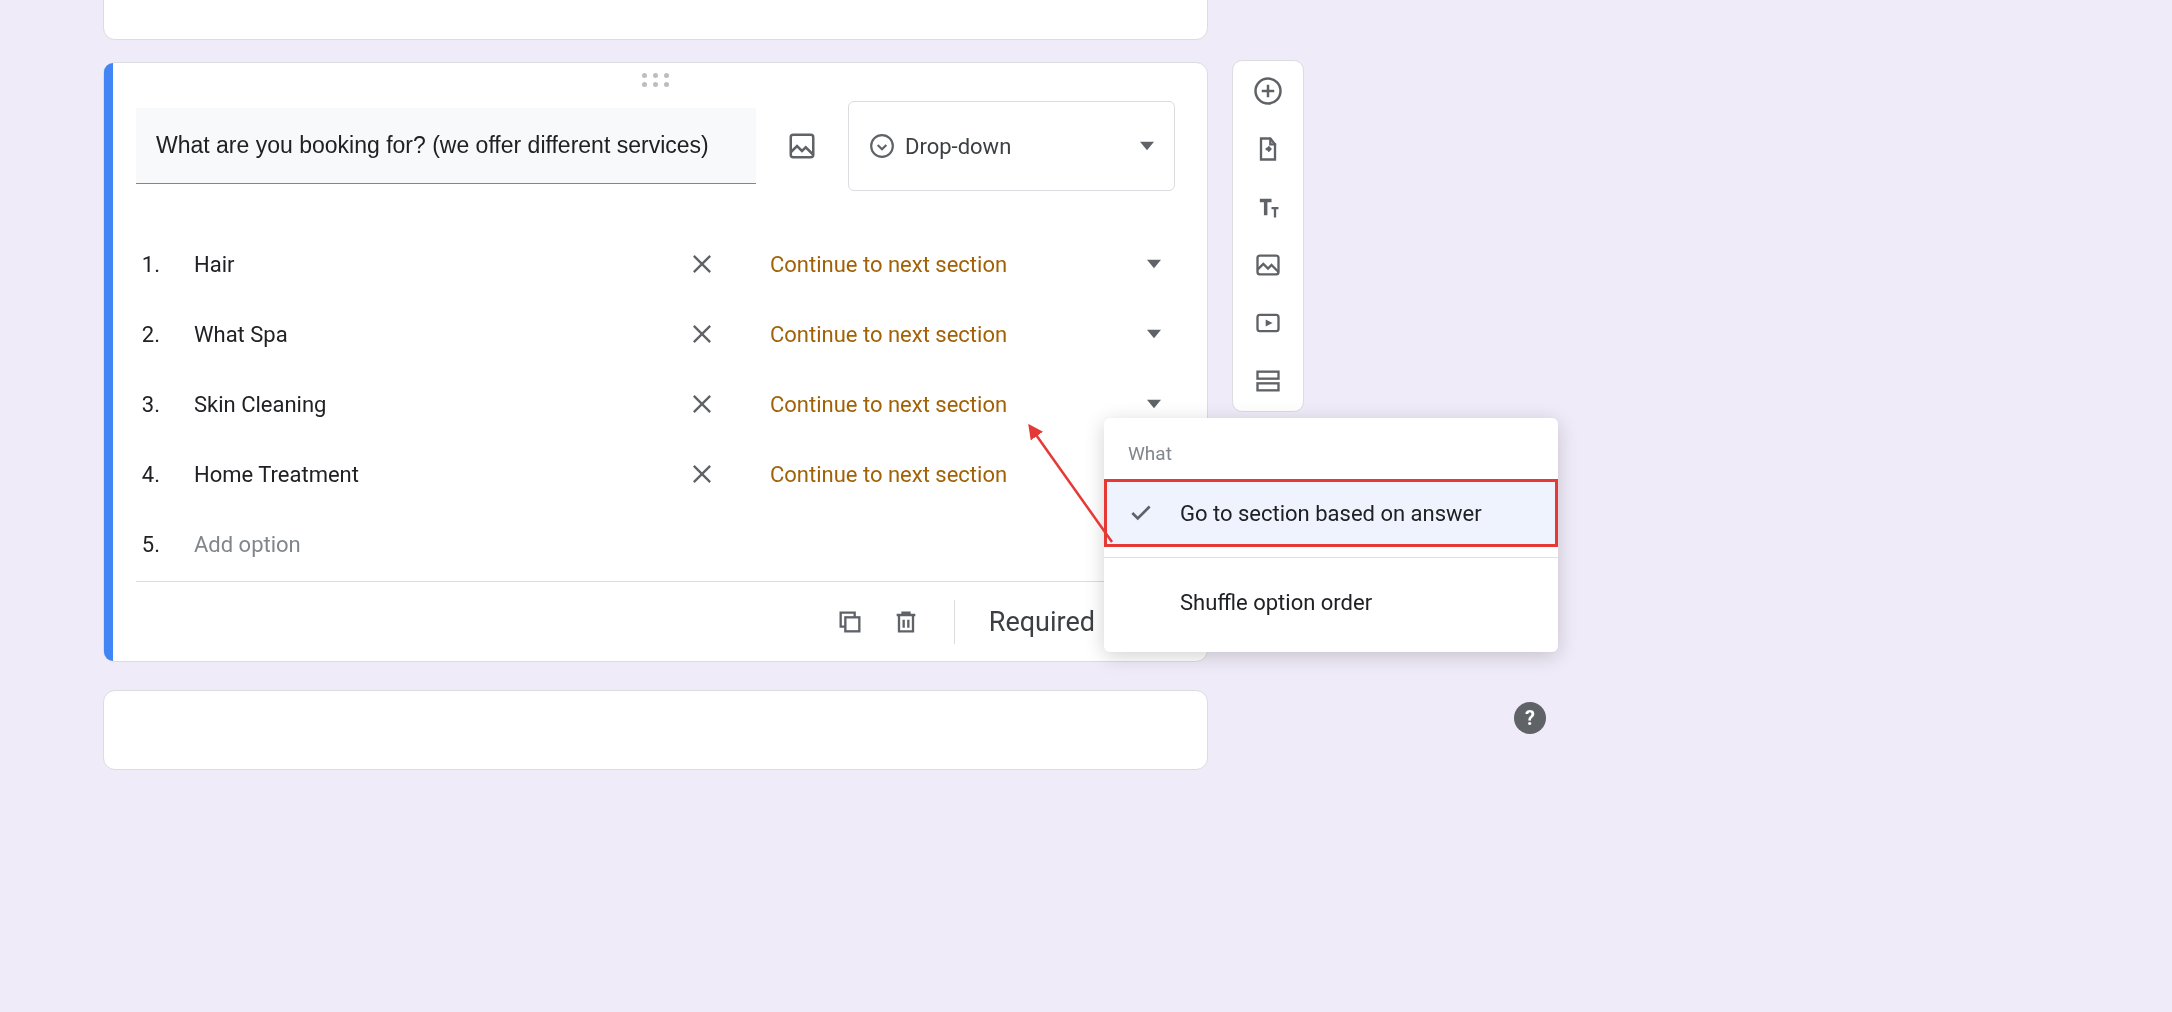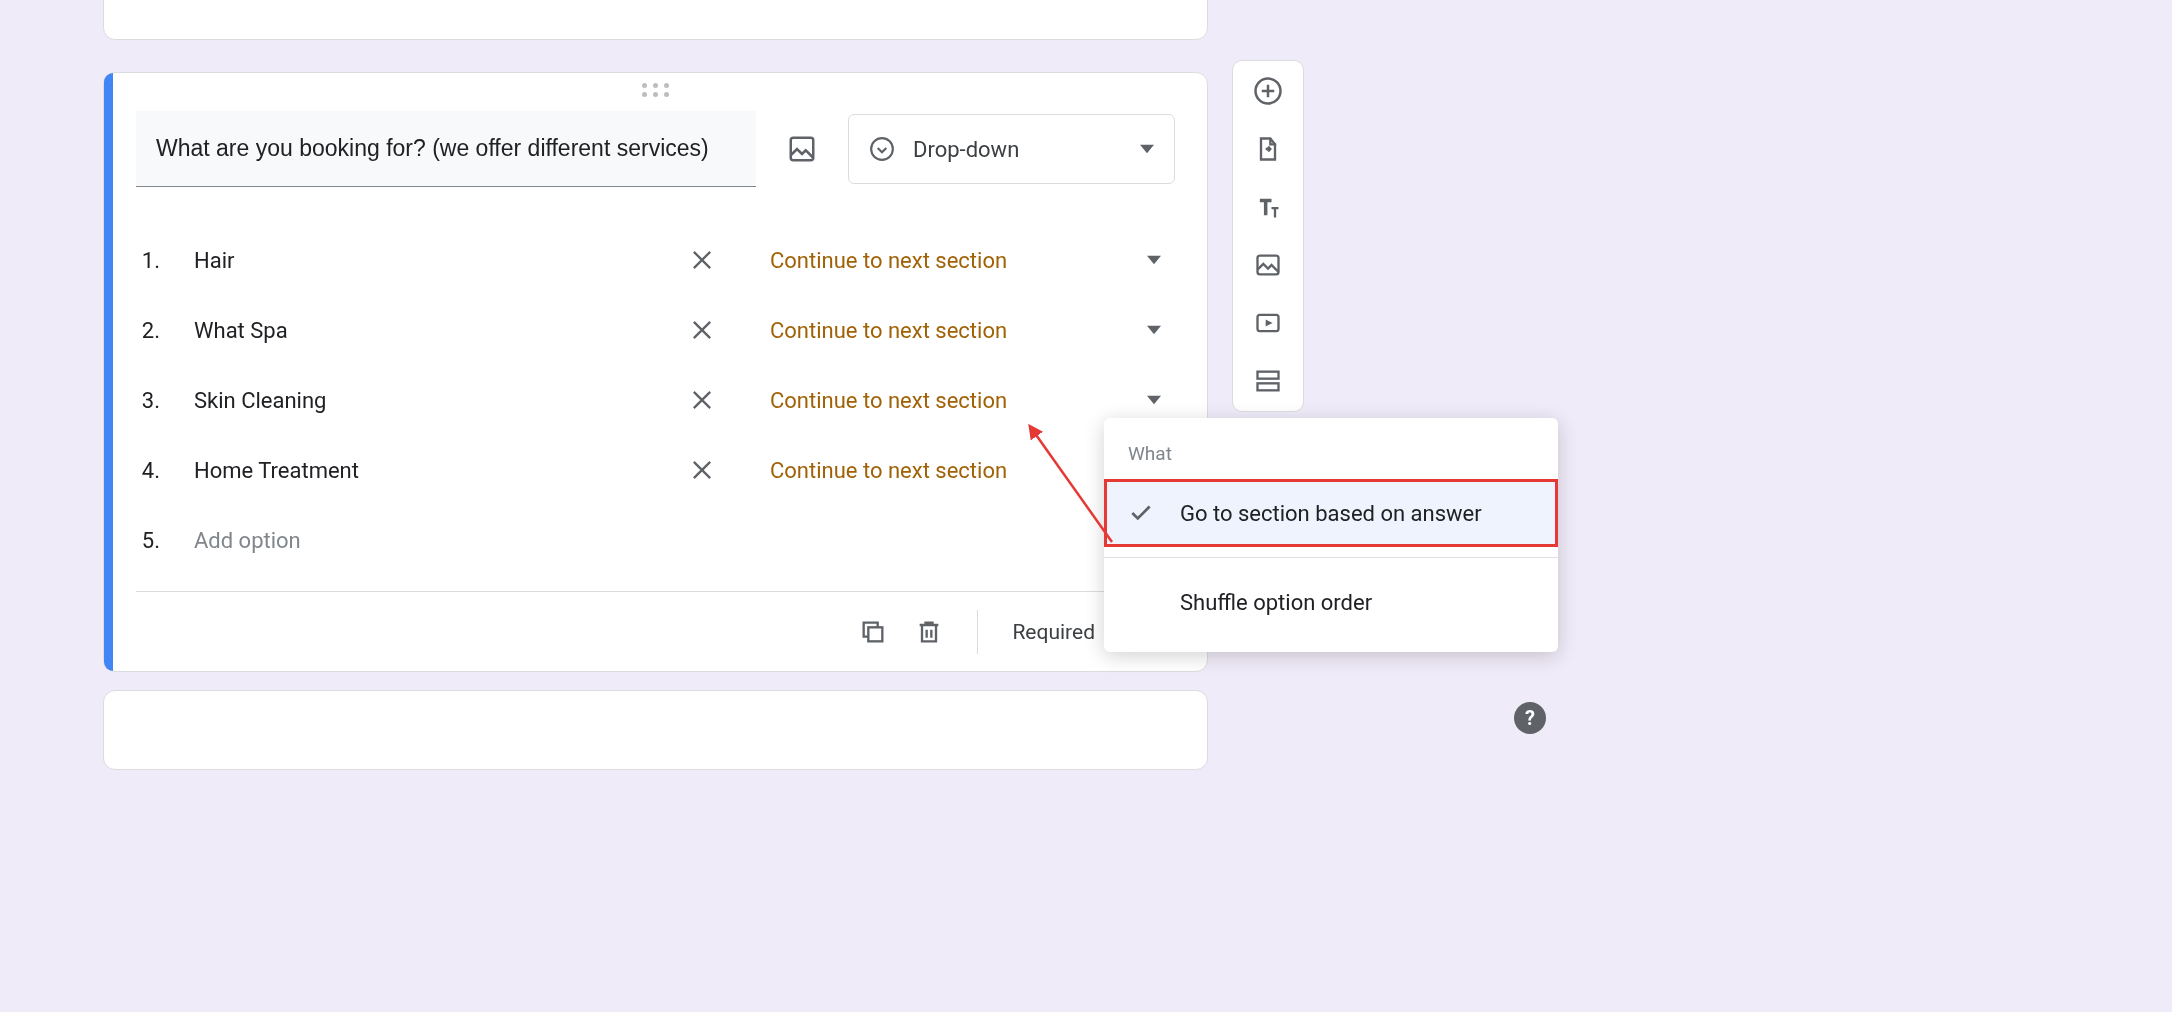--- a/index.html
+++ b/index.html
@@ -27,21 +27,21 @@
     top: 690px;
     width: 1105px;
     height: 80px;
     background: #fff;
     border-radius: 12px;
     border: 1px solid #dadce0;
   }
   .question-card {
     position: absolute;
     left: 103px;
-    top: 72px;
+    top: 62px;
     width: 1105px;
     height: 600px;
     background: #fff;
     border-radius: 12px;
     border: 1px solid #dadce0;
     padding: 28px 32px 0 32px;
   }
   .question-card::before {
     content: "";
     position: absolute;
@@ -87,26 +87,26 @@
   }
   .image-btn {
     width: 36px; height: 36px;
     display: flex; align-items: center; justify-content: center;
     color: #5f6368;
     cursor: pointer;
   }
   .type-select {
     border: 1px solid #dadce0;
     border-radius: 6px;
-    height: 70px;
+    height: 90px;
     flex: 1;
     display: flex;
     align-items: center;
     padding: 0 20px;
-    gap: 18px;
+    gap: 10px;
     cursor: pointer;
   }
   .type-select .label {
     font-size: 22px;
     color: #3c4043;
     flex: 1;
   }
   .options-list {
     margin-top: 38px;
   }
@@ -161,21 +161,21 @@
   .footer .icon-btn {
     color: #5f6368;
     cursor: pointer;
   }
   .footer .divider {
     width: 1px; height: 44px;
     background: #dadce0;
     margin: 0 6px;
   }
   .footer .req-label {
-    font-size: 21px;
+    font-size: 27px;
     color: #3c4043;
   }
   .toggle {
     width: 52px; height: 22px;
     background: #d7c8f3;
     border-radius: 12px;
     position: relative;
   }
   .toggle::after {
     content: "";

